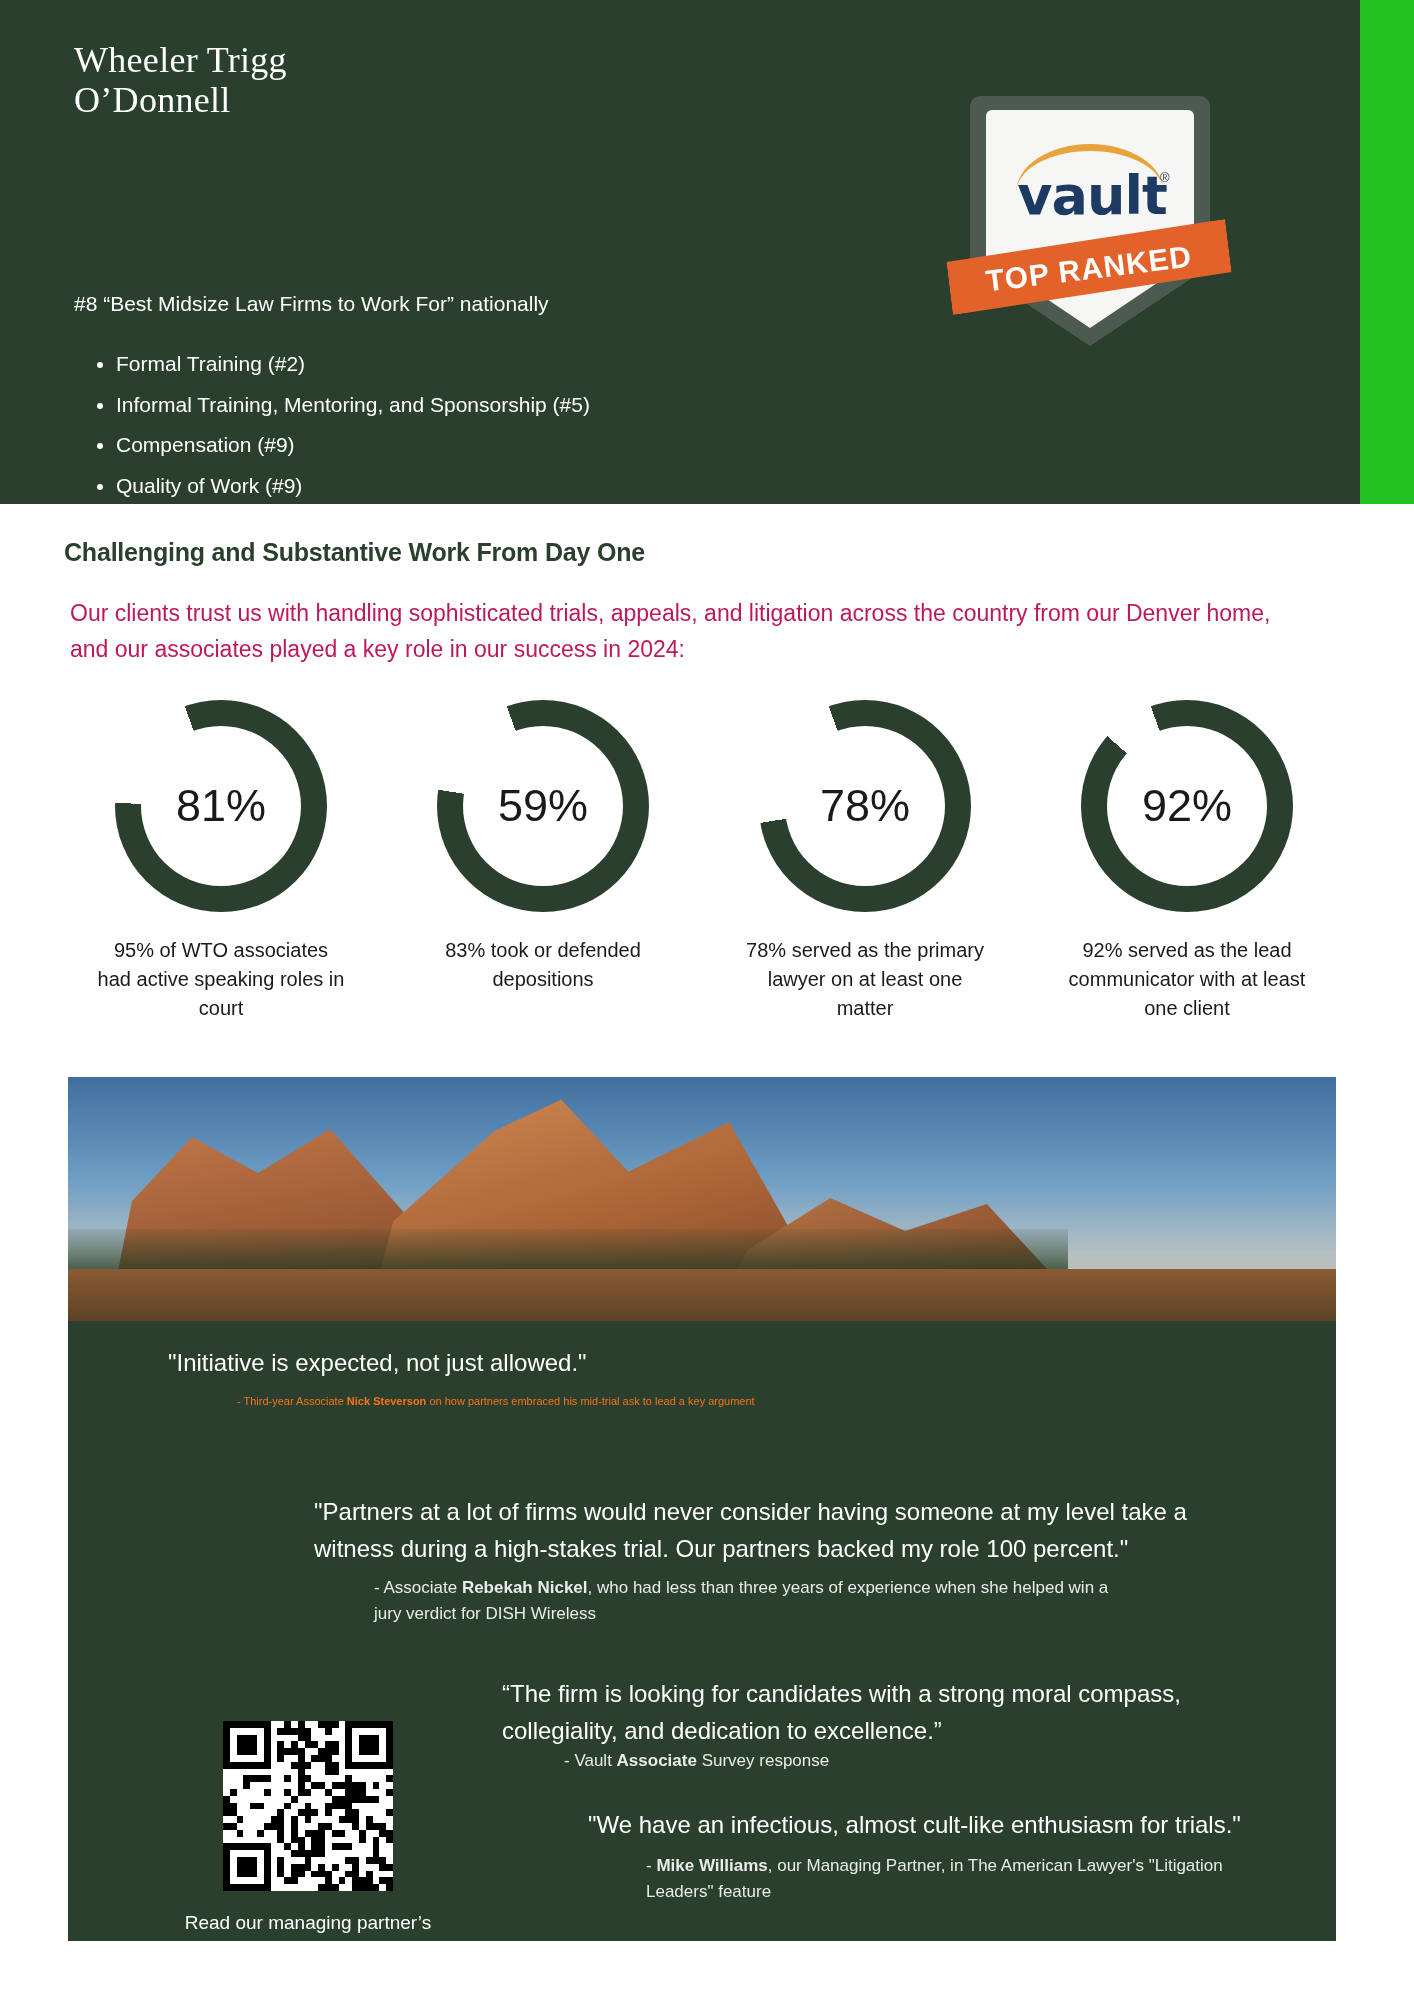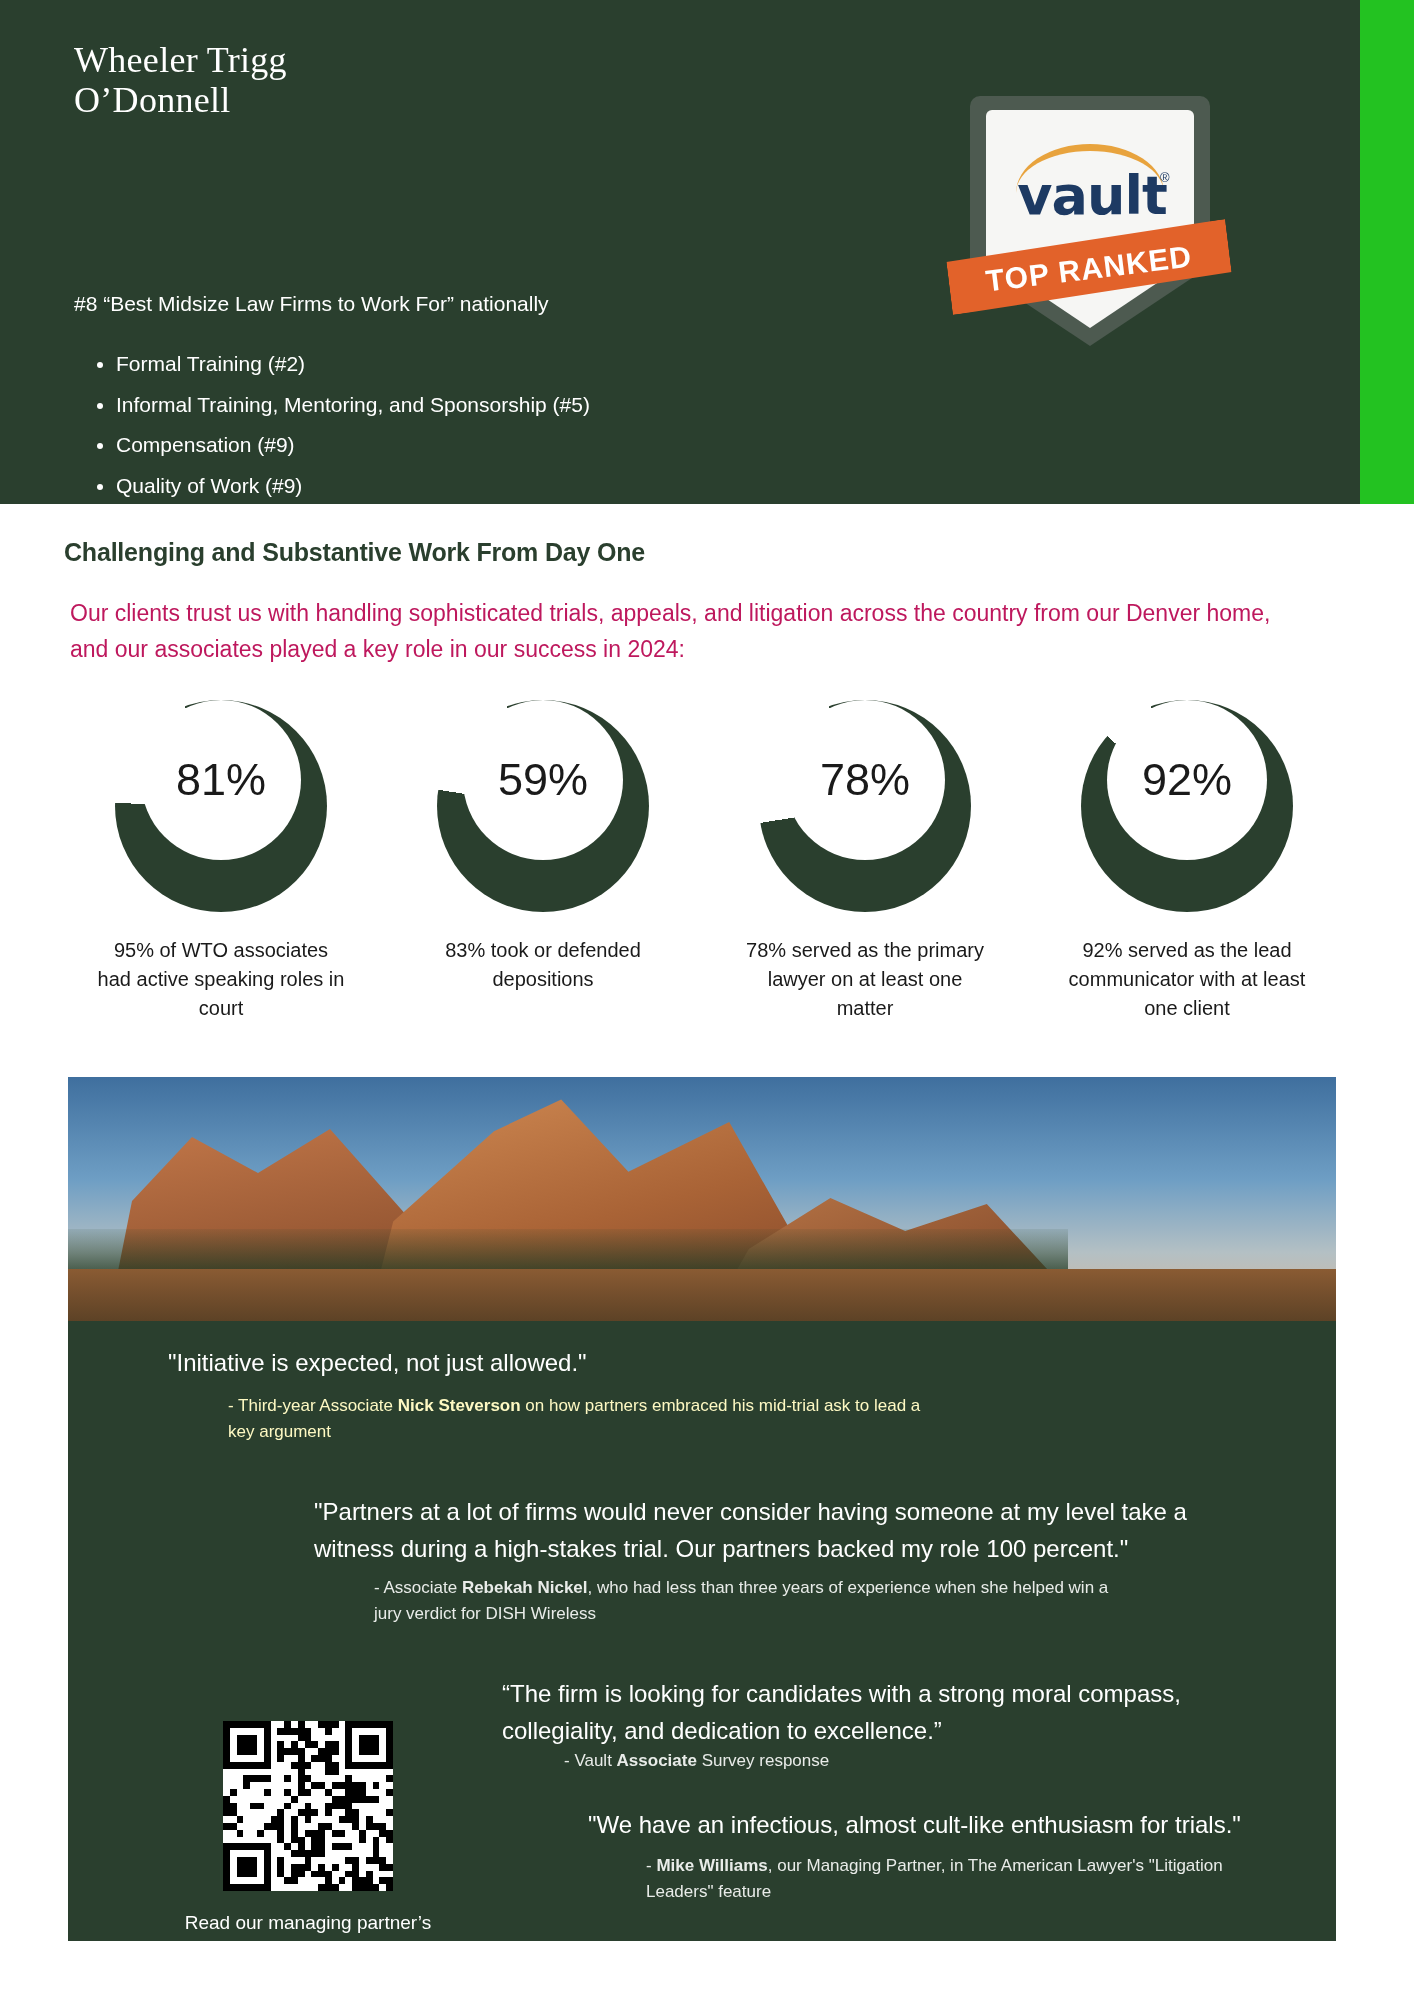--- a/index.html
+++ b/index.html
@@ -194,20 +194,21 @@
     width: 322px;
     display: flex;
     flex-direction: column;
     align-items: center;
   }
   .donut {
     width: 212px;
     height: 212px;
     border-radius: 50%;
     display: flex;
+    align-items: center;
     justify-content: center;
     position: relative;
   }
   .donut-hole {
     width: 160px;
     height: 160px;
     border-radius: 50%;
     background: #ffffff;
     display: flex;
     align-items: center;
@@ -307,25 +308,25 @@
   }
   .q1 {
     position: absolute;
     left: 100px;
     top: 28px;
     color: #ffffff;
     font-size: 24px;
   }
   .q1-attr {
     position: absolute;
-    left: 160px;
+    left: 169px;
     top: 72px;
     width: 700px;
-    color: #fef9c3;
-    font-size: 17px;
+    color: #f97316;
+    font-size: 11px;
     line-height: 1.55;
   }
   .q2 {
     position: absolute;
     left: 246px;
     top: 172px;
     width: 940px;
     color: #ffffff;
     font-size: 24px;
     line-height: 1.55;

